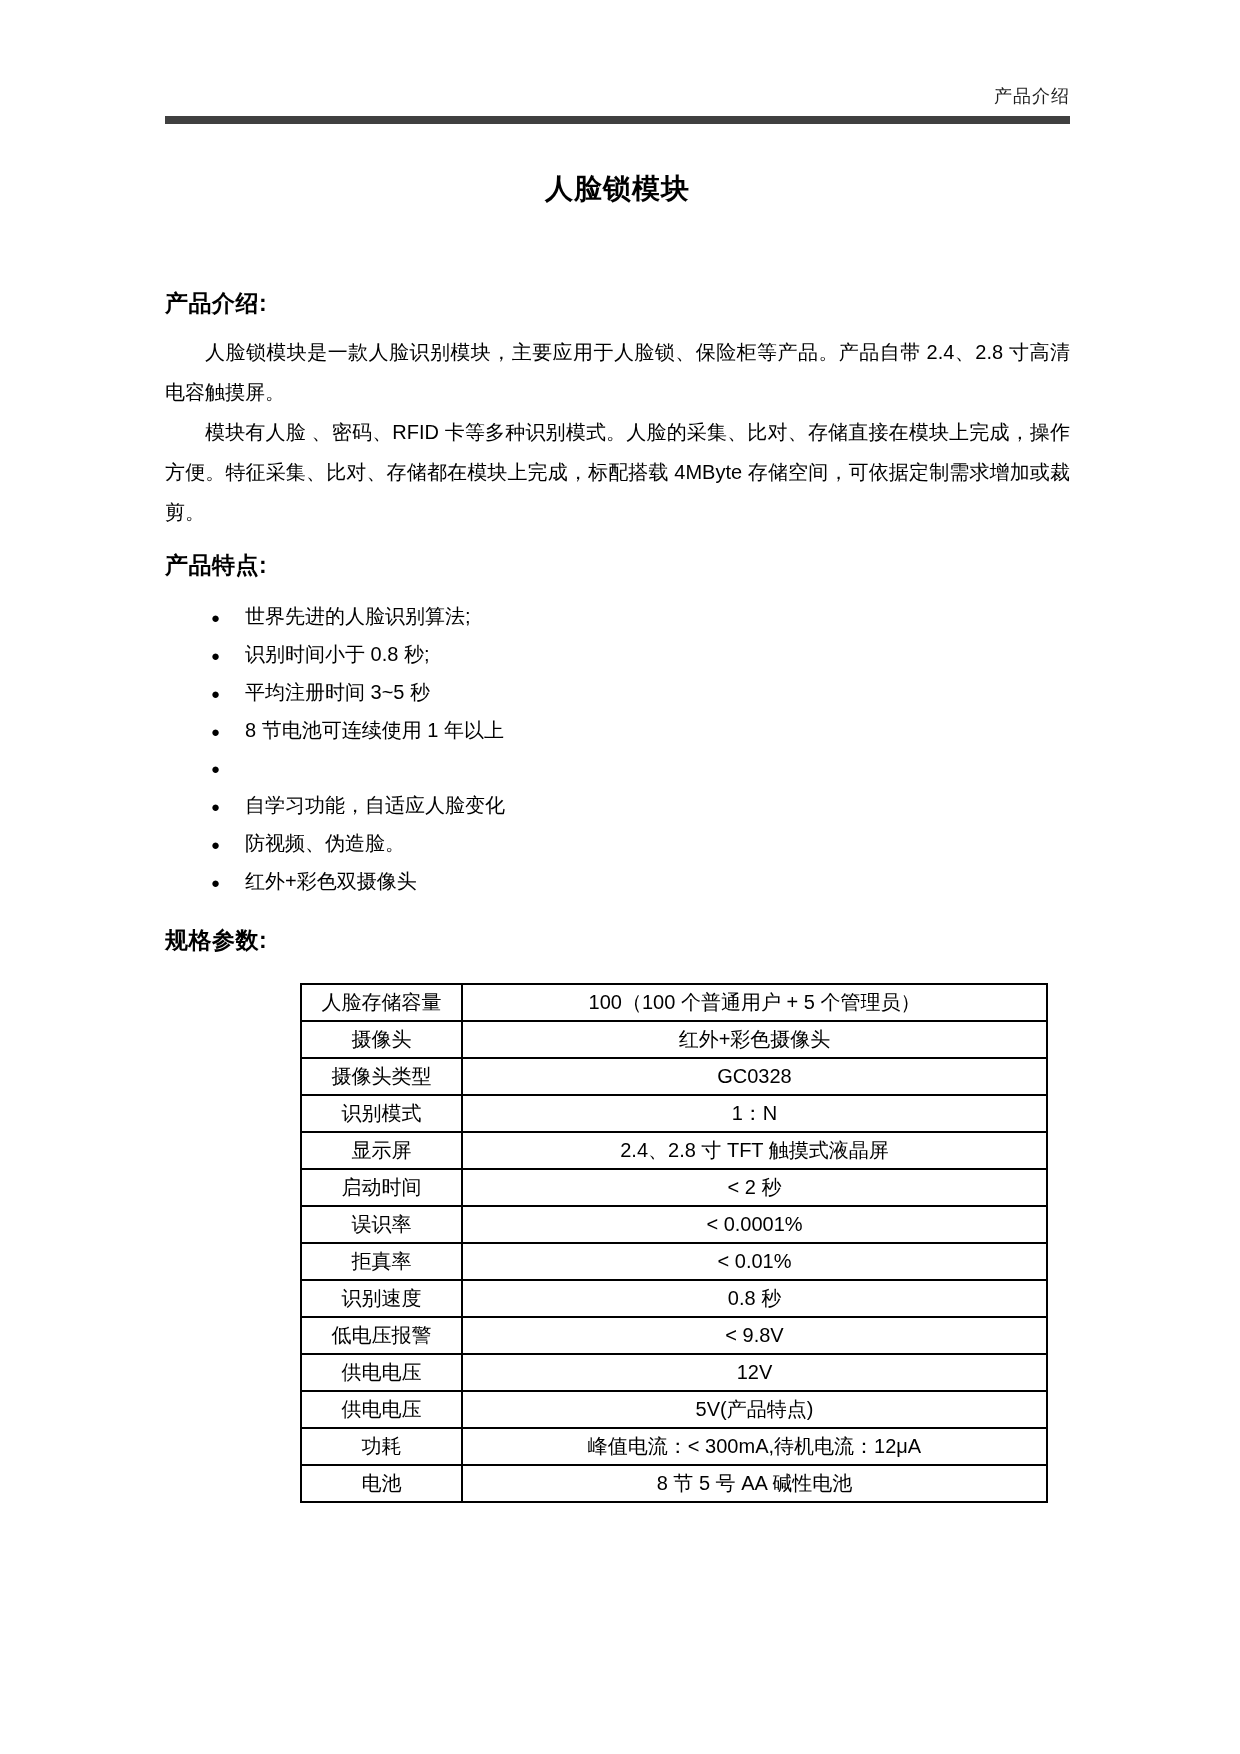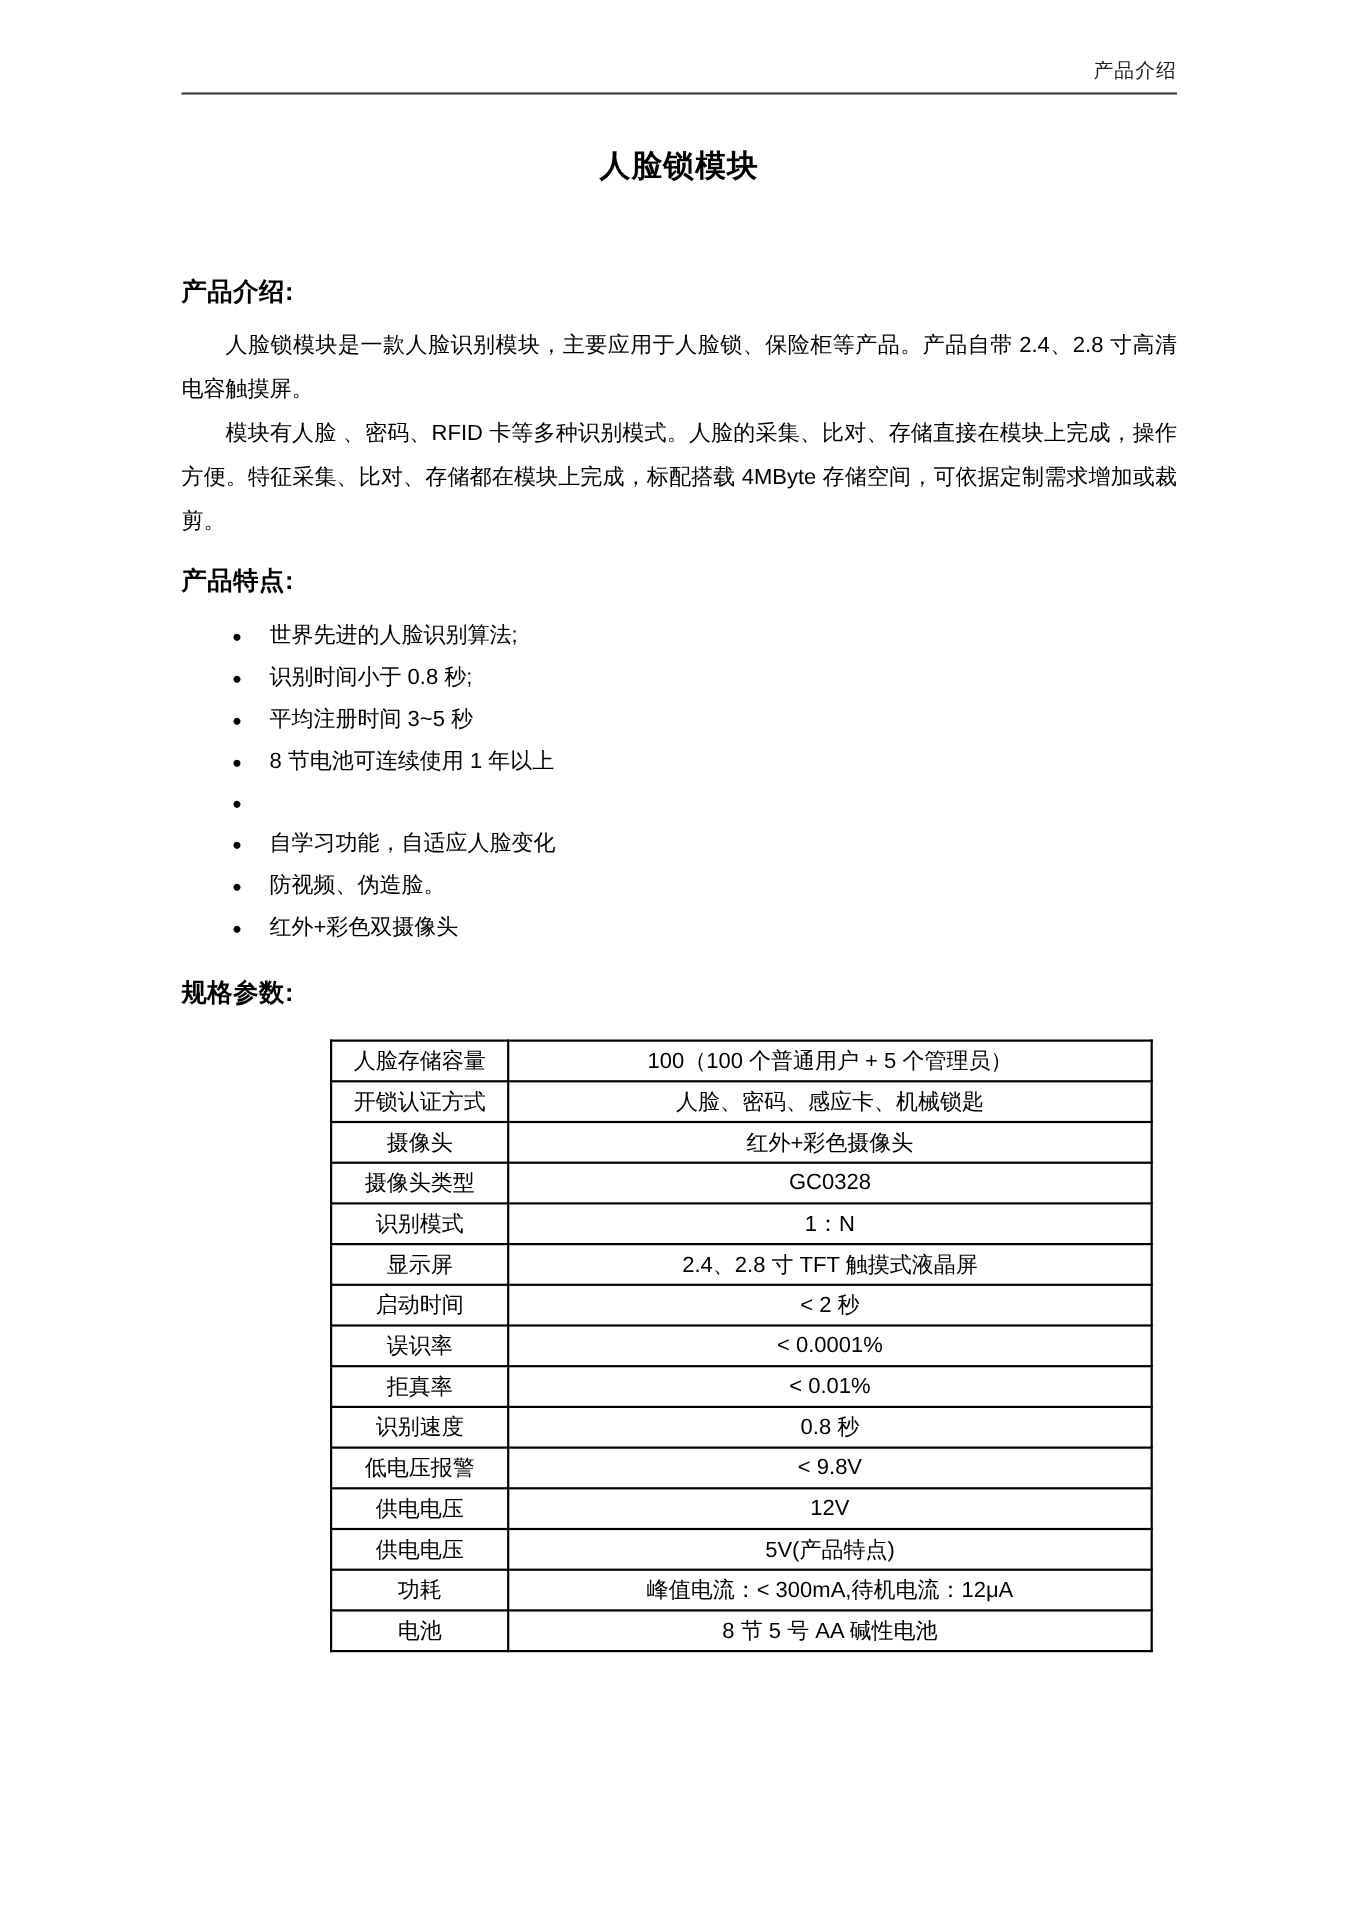--- a/index.html
+++ b/index.html
@@ -2,21 +2,21 @@
 <html><head>
 <meta charset="utf-8">
 <style>
   html,body{margin:0;padding:0;background:#ffffff;}
   .page{
     width:1240px;height:1754px;background:#ffffff;position:relative;
     font-family:"Liberation Sans",sans-serif;color:#000;overflow:hidden;box-sizing:border-box;
   }
   .content{padding:0 170px 0 165px;}
   .doc-header{
-    padding-top:52px;padding-bottom:8px;border-bottom:2px solid #404040;
+    padding-top:84px;padding-bottom:8px;border-bottom:8px solid #404040;
     text-align:right;
   }
   .running-title{
     font-family:"Liberation Serif",serif;font-size:18px;color:#1f1f1f;letter-spacing:1px;
   }
   .doc-title{
     margin-top:46px;text-align:center;font-size:28px;font-weight:bold;letter-spacing:1px;
   }
   .section-heading{font-size:23px;font-weight:bold;letter-spacing:.5px;line-height:30px;}
   .h-intro{margin-top:80px;}
@@ -93,24 +93,20 @@
 
     <div class="section-heading h-specs">规格参数:</div>
 
     <table class="spec-table">
       <tbody>
         <tr>
           <td class="col-label">人脸存储容量</td>
           <td>100（100 个普通用户 + 5 个管理员）</td>
         </tr>
         <tr>
-          <td class="col-label">开锁认证方式</td>
-          <td>人脸、密码、感应卡、机械锁匙</td>
-        </tr>
-        <tr>
           <td class="col-label">摄像头</td>
           <td>红外+彩色摄像头</td>
         </tr>
         <tr>
           <td class="col-label">摄像头类型</td>
           <td>GC0328</td>
         </tr>
         <tr>
           <td class="col-label">识别模式</td>
           <td>1：N</td>

